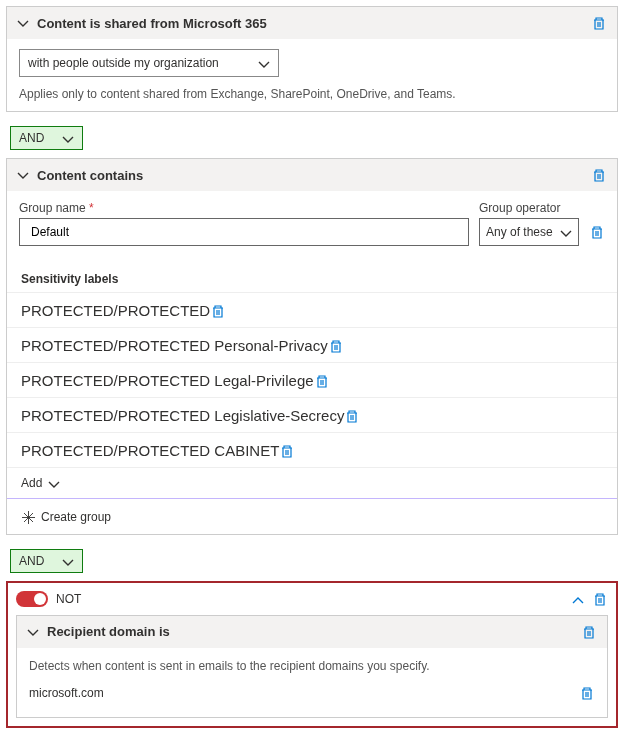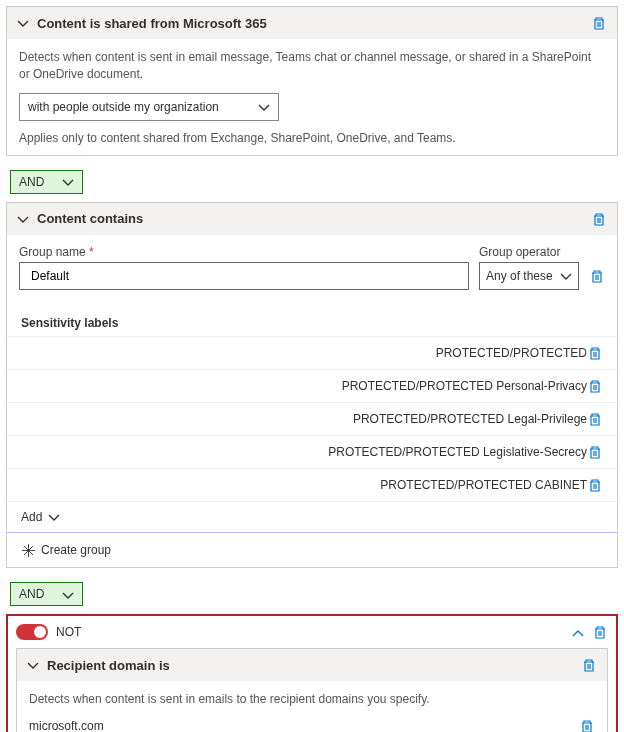--- a/index.html
+++ b/index.html
@@ -22,21 +22,21 @@
 .and-pill { display: inline-flex; align-items: center; background: #dff6dd; border: 1px solid #107c10; padding: 4px 8px; font-size: 12px; margin: 6px 0 8px 4px; cursor: pointer; gap: 18px; }
 
 .field-row { display: flex; gap: 10px; align-items: flex-end; margin-bottom: 8px; }
 .field { display: flex; flex-direction: column; }
 .field label { font-size: 12px; margin-bottom: 3px; color: #444; }
 .req { color: #d13438; }
 .text-input { border: 1px solid #666; padding: 5px 11px; height: 28px; font-size: 12px; width: 100%; }
 .dropdown { border: 1px solid #666; padding: 4px 6px; height: 28px; font-size: 12px; display: flex; align-items: center; justify-content: space-between; min-width: 92px; cursor: pointer; background: #fff; }
 
 .subtitle { font-weight: 600; font-size: 12px; padding: 8px 14px 6px; }
-.label-row { display: flex; align-items: center; justify-content: flex-end; padding: 8px 14px; border-top: 1px solid #eee; font-size: 12px; }
+.label-row { display: flex; align-items: center; justify-content: flex-start; padding: 8px 14px; border-top: 1px solid #eee; font-size: 15px; }
 .add-row { padding: 8px 14px; border-top: 1px solid #eee; display: flex; align-items: center; gap: 6px; cursor: pointer; color: #323130; }
 .create-row { padding: 10px 14px; border-top: 1px solid #c4b5fd; display: flex; align-items: center; gap: 6px; cursor: pointer; color: #323130; }
 
 .not-box { border: 2px solid #a4262c; padding: 8px; }
 .not-head { display: flex; align-items: center; gap: 8px; margin-bottom: 8px; }
 .toggle { width: 32px; height: 16px; background: #d13438; border-radius: 9px; position: relative; cursor: pointer; }
 .toggle .knob { width: 12px; height: 12px; background: #fff; border-radius: 50%; position: absolute; top: 2px; right: 2px; }
 .not-label { font-size: 12px; flex: 1; font-weight: 400; }
 .spacer { flex: 1; }
 
@@ -86,21 +86,20 @@
         <svg width="12" height="12">
           <use href="#chev-down"></use>
         </svg>
       </span>
     <span class="title">Content is shared from Microsoft 365</span>
     <span class="trash-btn"><svg width="16" height="16">
           <use href="#trash"></use>
         </svg></span>
   </div>
   <div class="section-body">
-    <div class="desc">Detects when content is sent in email message, Teams chat or channel message, or shared in a SharePoint or OneDrive document.</div>
     <div class="select-box">
       <span>with people outside my organization</span>
       <span class="caret"><svg width="12" height="12">
             <use href="#chev-down"></use>
           </svg></span>
     </div>
     <div class="desc2">Applies only to content shared from Exchange, SharePoint, OneDrive, and Teams.</div>
   </div>
 </div>
 

